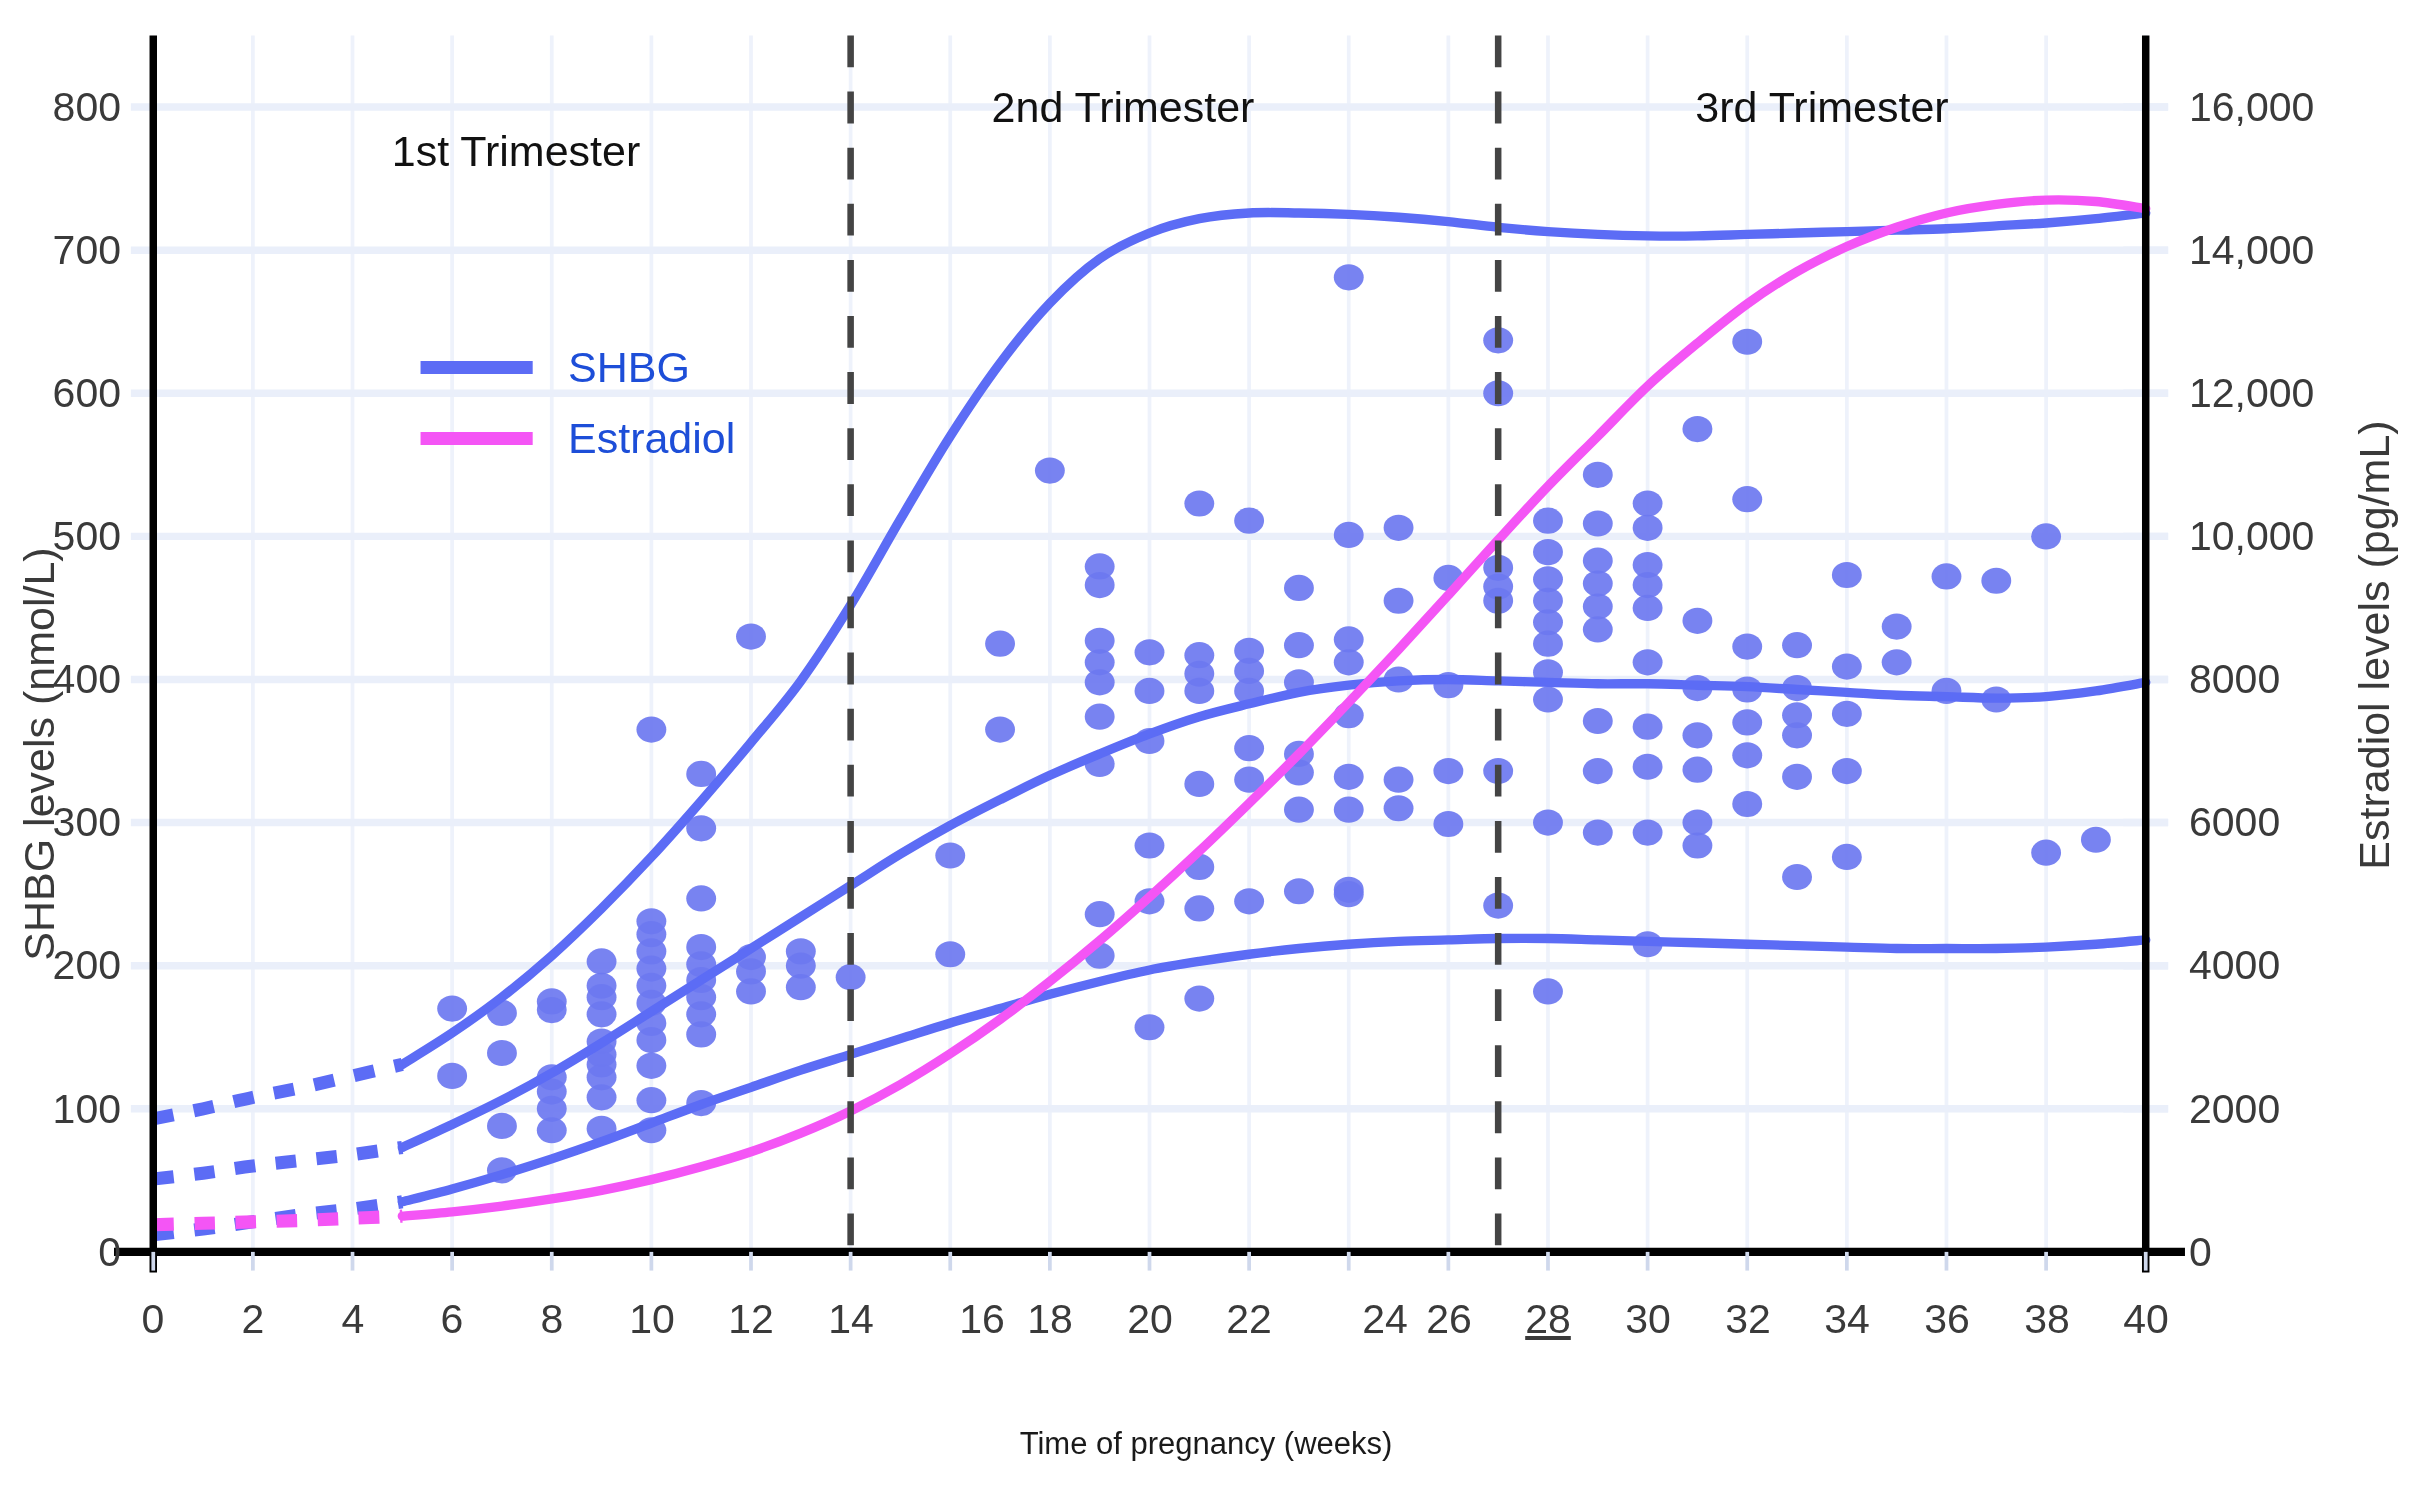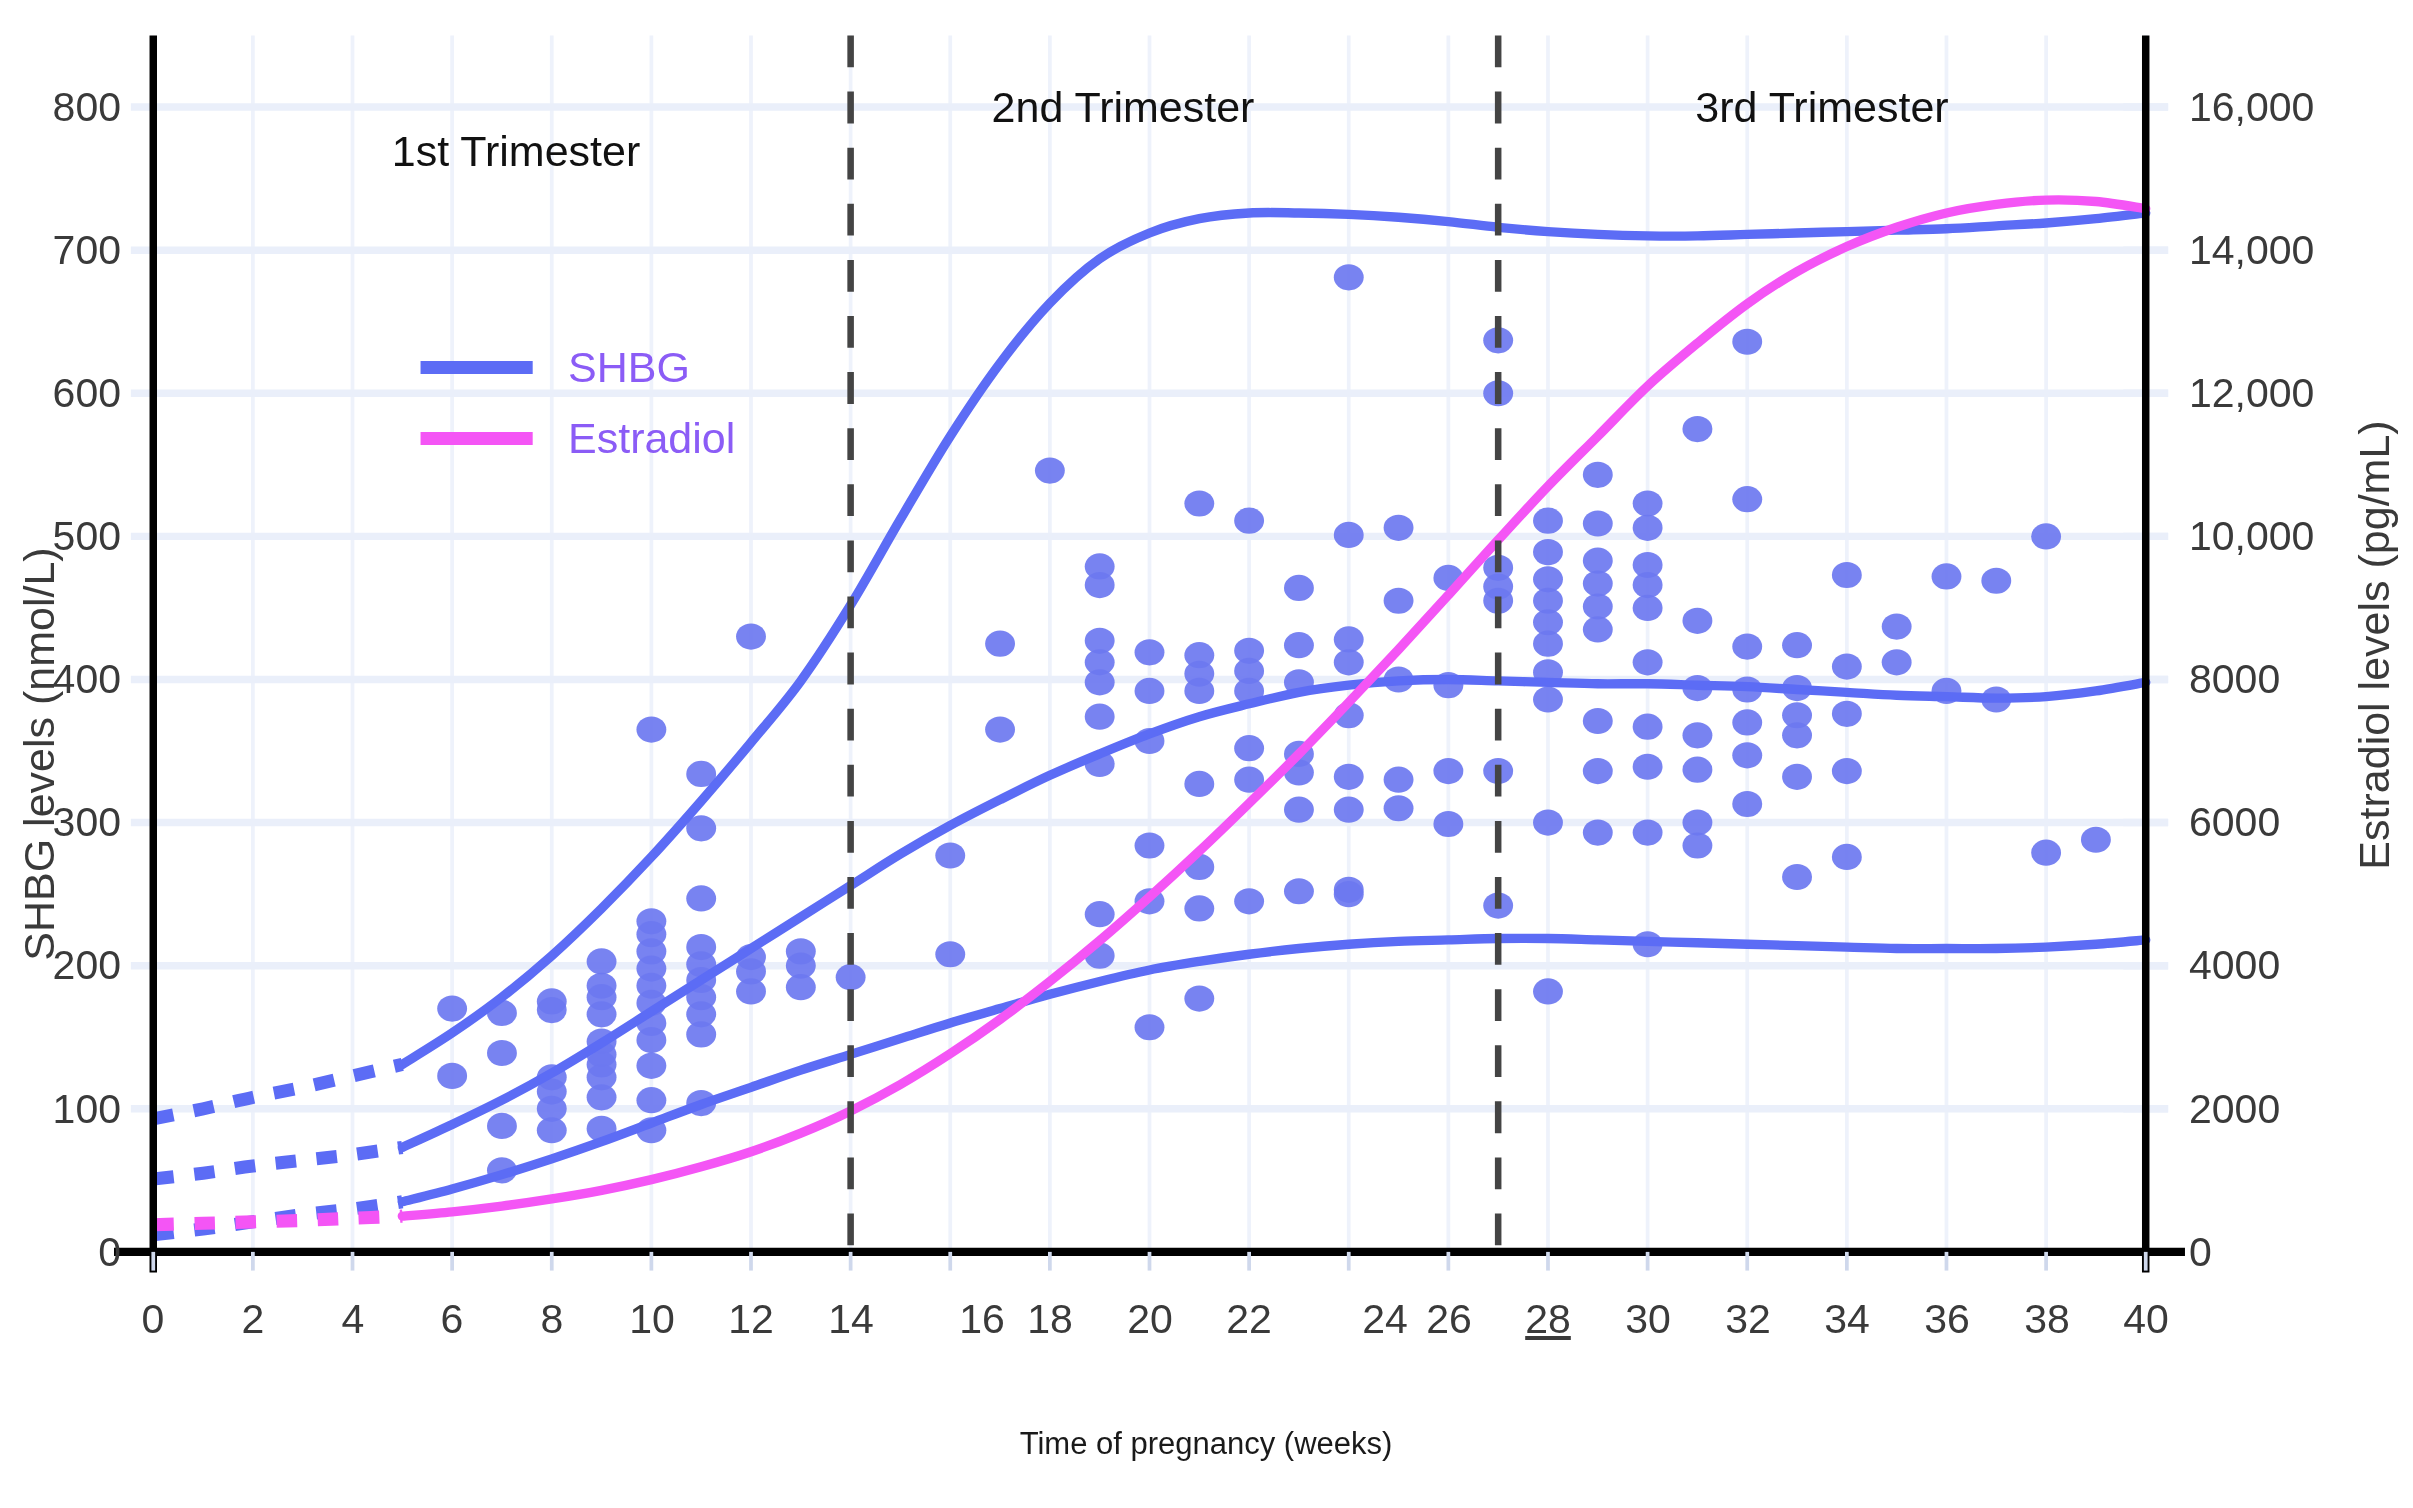--- a/index.html
+++ b/index.html
@@ -64,21 +64,21 @@
   .tick-text.center-x { transform: translate(-50%, 0); }
   .trimester-label {
     position: absolute;
     color: #111111;
     font-size: 43px;
     white-space: nowrap;
     transform: translate(-50%, -50%);
   }
   .legend-text {
     position: absolute;
-    color: #8b5cf6;
+    color: #1d4ed8;
     font-size: 43px;
     white-space: nowrap;
     transform: translate(0, -50%);
   }
 </style>
 </head>
 <body>
 
 <div id="figure">
 

